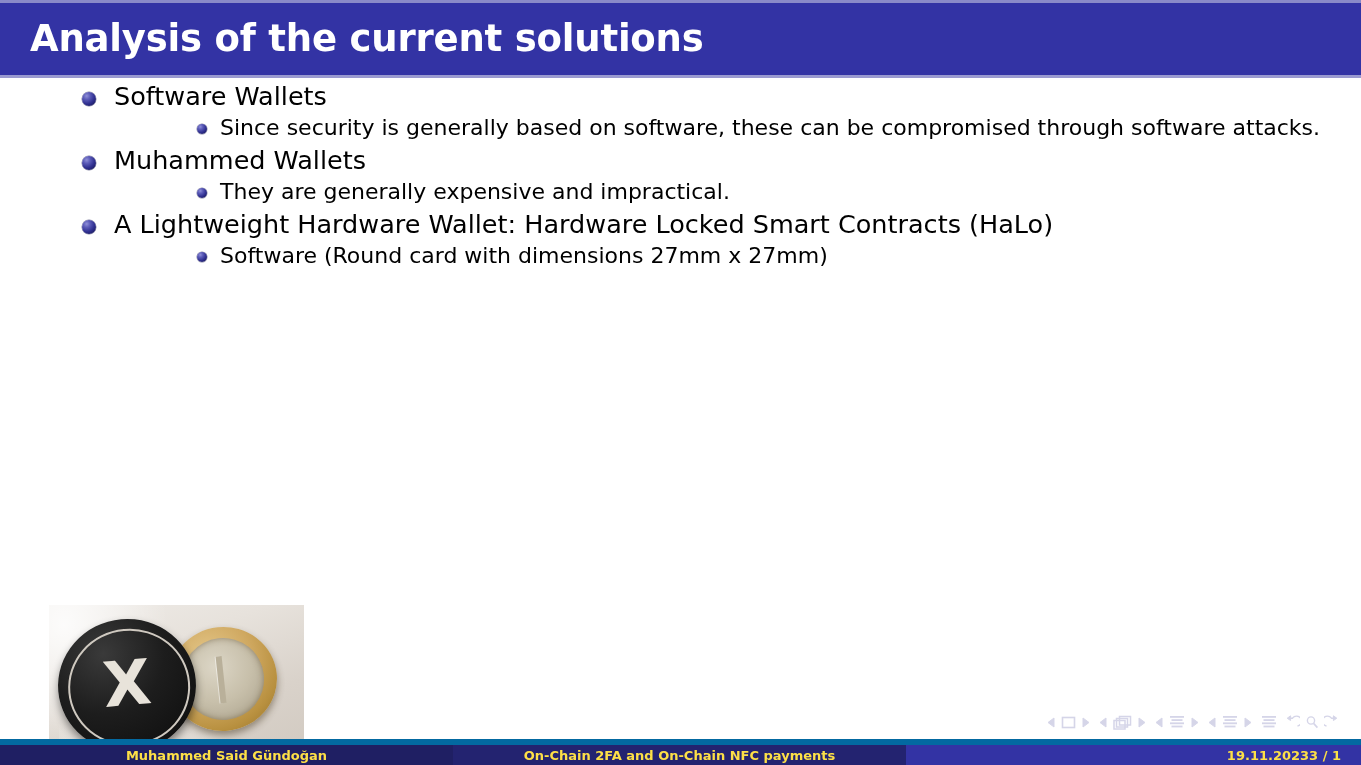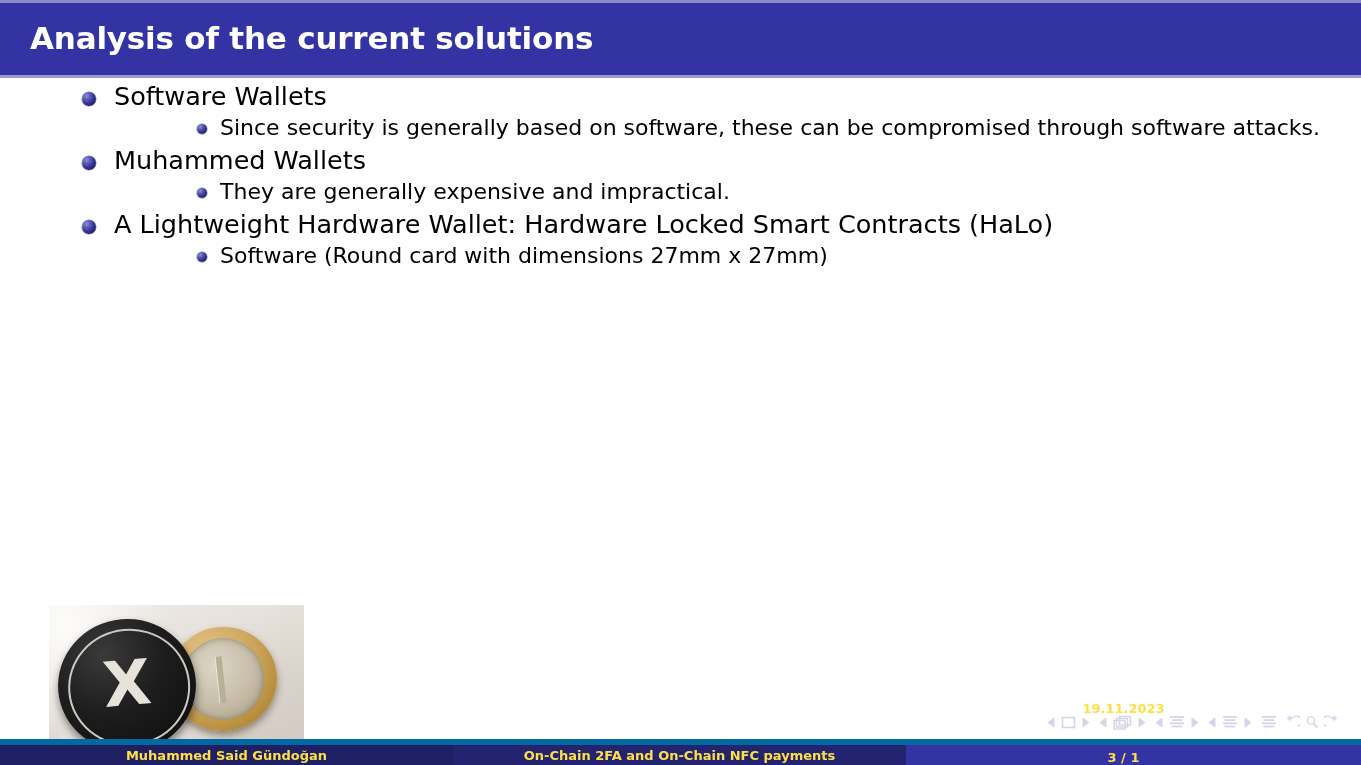--- a/index.html
+++ b/index.html
@@ -27,21 +27,21 @@
     box-sizing: border-box;
     border-top: 3px solid #8a8ac8;
     border-bottom: 3px solid #9a9ad0;
   }
   #title-bar .title-text {
     position: absolute;
     left: 30px;
     top: 50%;
     transform: translateY(-52%);
     color: #ffffff;
-    font-size: 31px;
+    font-size: 37px;
     font-weight: bold;
     letter-spacing: -0.2px;
     white-space: nowrap;
   }
 
   
   #slide-body {
     position: absolute;
     left: 16px;
     top: 78px;
@@ -253,22 +253,20 @@
     border-top: 6px solid #0369a1;
     white-space: nowrap;
   }
   #footer .seg-author { width: 453px; background: #1f1f63; }
   #footer .seg-title  { width: 453px; background: #232370; }
   #footer .seg-date   {
     width: 455px;
     background: #3333a4;
     justify-content: flex-end;
     padding-right: 20px;
-    gap: 34px;
-    flex-direction: column;
   }
 </style>
 </head>
 <body>
 
 <div id="title-bar">
   <span class="title-text">Analysis of the current solutions</span>
 </div>
 
 <div id="slide-body">

